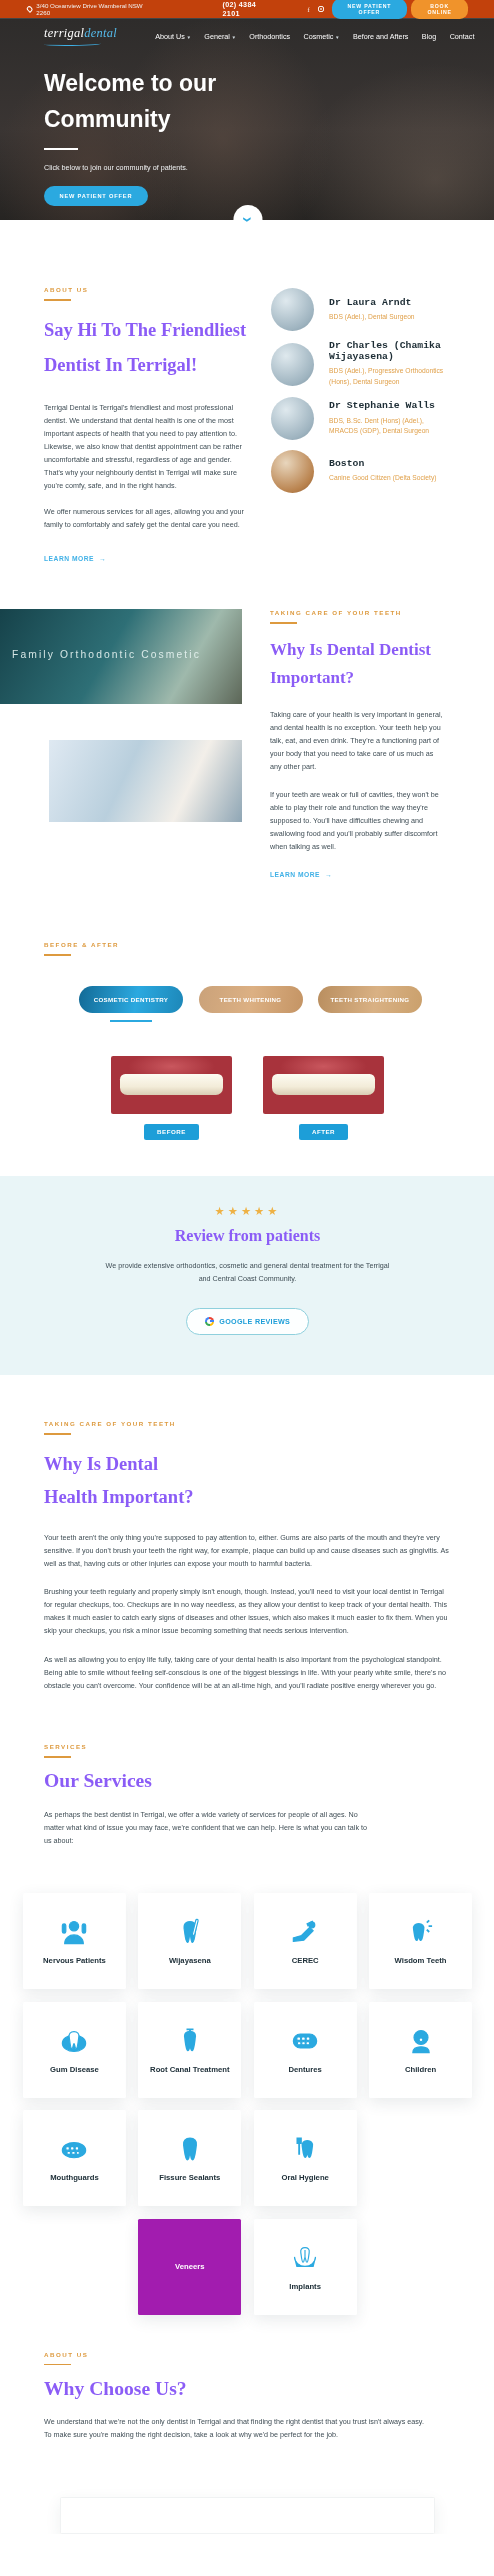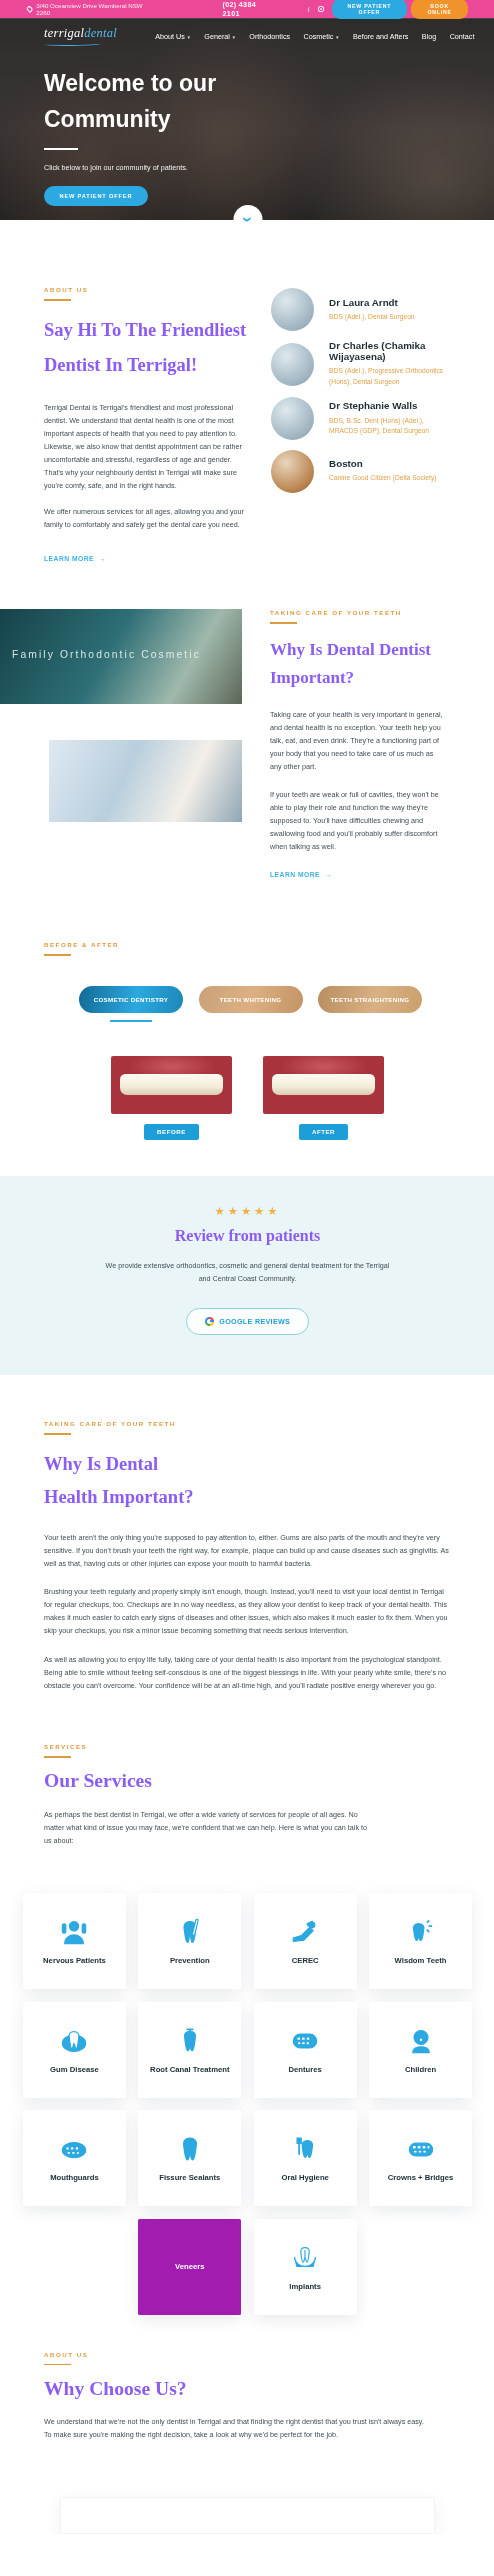--- a/index.html
+++ b/index.html
@@ -1,21 +1,21 @@
 <!DOCTYPE html>
 <html style="font-size:8.2px"><head>
 <meta charset="utf-8">
 <style>
   * { margin:0; padding:0; box-sizing:border-box; }
   body { width:495px; background:#ffffff; font-family:"Liberation Sans", sans-serif; color:#3f4d55; }
   .serif { font-family:"Liberation Serif", serif; font-weight:700; color:#8b5cf6; }
   .container { width:407px; margin:0 auto; }
 
   
-  .topbar { height:19px; background:#ec4899; display:flex; align-items:center; padding:0 27px; gap:7.2px; border-bottom:0.5px solid #444; }
+  .topbar { height:19px; background:#c2410c; display:flex; align-items:center; padding:0 27px; gap:7.2px; border-bottom:0.5px solid #444; }
   .topbar .addr { display:flex; align-items:center; gap:4.1px; color:#f2f2f2; font-size:6.2px; }
   .pin-glyph { width:5.7px; height:5.7px; border:0.8px solid #fff; border-radius:50% 50% 50% 0; transform:rotate(-45deg); display:inline-block; }
   .topbar .phone { color:#ffffff; font-weight:700; font-size:7.2px; margin-left:72px; letter-spacing:0.3px; }
   .topbar .socials { display:flex; gap:8.2px; margin-left:31px; color:#fff; font-size:6.2px; }
   .topbar-btns { margin-left:auto; display:flex; gap:4.1px; }
   .pill { border:none; border-radius:8.2px; font-size:5.2px; font-weight:700; letter-spacing:0.8px; color:#fff; padding:4.1px 9.3px; cursor:pointer; }
   .pill.blue { background:#2ba9e0; }
   .pill.orange { background:#f0932b; }
 
   
@@ -51,21 +51,21 @@
   .about { padding:66px 0 46px; }
   .about-grid { display:flex; gap:20.6px; }
   .about-left { width:206px; }
   .about-left h2 { font-size:18.5px; line-height:1.9; margin-top:12.4px; }
   .about-left .para { margin-top:17.5px; }
   .about-left .para + .para { margin-top:13.4px; }
   .doctors { flex:1; padding-top:2.1px; }
   .doctor { display:flex; gap:15.5px; align-items:center; margin-bottom:9.3px; }
   .avatar { width:43px; height:43px; border-radius:50%; flex:0 0 43px; background:radial-gradient(circle at 35% 30%, #dfe9ee, #9fb4c0 70%, #7d94a1); }
   .avatar.dog { background:radial-gradient(circle at 35% 30%, #e8d6bd, #b9824d 70%, #8a5a33); }
-  .doc-name { font-family:Liberation Sans, sans-serif; font-weight:700; font-size:9.8px; color:#1d2d35; }
+  .doc-name { font-family:Liberation Mono, monospace; font-weight:700; font-size:9.8px; color:#1d2d35; }
   .doc-cred { color:#e0a04a; font-size:6.7px; margin-top:4.1px; line-height:1.6; max-width:170px; }
 
   
   .teethcare { display:flex; padding:0 0 36px; }
   .tc-photos { width:242px; }
   .photo-store { height:95px; background:linear-gradient(120deg,#16424a 0%, #2e6f76 45%, #9fb9ac 75%, #5c6657 100%); position:relative; }
   .photo-store .caption { position:absolute; left:12px; top:40px; color:#e8f4f2; font-size:10.3px; letter-spacing:2.1px; opacity:.9; }
   .photo-clinic { width:193px; height:82px; margin:36px 0 0 49px; background:linear-gradient(115deg,#dfe9f2 0%, #b9cfdd 40%, #f3efe9 70%, #8fa6b5 100%); }
   .tc-text { width:175px; margin-left:28px; padding-top:0; }
   .tc-text h2 { font-size:17px; line-height:1.65; margin-top:12.4px; }
@@ -317,21 +317,21 @@
       </span>
     <span class="lbl">Nervous Patients</span>
   </div>
   <div class="svc-card">
     <span class="ic">
         <svg viewBox="0 0 24 24">
           <path d="M12 3C8.5 3 6.3 5.2 6.9 8.6 7.5 11.7 8 21 9.8 21c1.6 0 1.1-5.5 2.2-5.5s.6 5.5 2.2 5.5C16 21 16.5 11.7 17.1 8.6 17.7 5.2 15.5 3 12 3z"></path>
           <rect x="15.5" y="1" width="2" height="14" rx="1" transform="rotate(14 16.5 8)" fill="#fff" stroke="#2ba9e0"></rect>
         </svg>
       </span>
-    <span class="lbl">Prevention</span>
+    <span class="lbl">Wijayasena</span>
   </div>
   <div class="svc-card">
     <span class="ic">
         <svg viewBox="0 0 24 24">
           <path d="M2 20l9-1 8-8-3-3-7 7-7 2z"></path>
           <circle cx="18" cy="6" r="2.4"></circle>
           <path d="M14 4h5v2h-5z" transform="rotate(-25 16 5)"></path>
         </svg>
       </span>
     <span class="lbl">CEREC</span>
@@ -415,35 +415,20 @@
   </div>
   <div class="svc-card">
     <span class="ic">
         <svg viewBox="0 0 24 24" fill="none" stroke-width="1.6">
           <path d="M14 5c-3 0-4.6 1.8-4.1 4.5.4 2.3.9 9.5 2.3 9.5 1.2 0 .9-4.2 1.8-4.2s.6 4.2 1.8 4.2c1.4 0 1.9-7.2 2.3-9.5C18.6 6.8 17 5 14 5z"></path>
           <path d="M7 3v14M5.5 3h3v4h-3z"></path>
         </svg>
       </span>
     <span class="lbl">Oral Hygiene</span>
   </div>
-  <div class="svc-card">
-    <span class="ic">
-        <svg viewBox="0 0 24 24">
-          <rect x="2" y="7" width="20" height="11" rx="5.5"></rect>
-          <rect x="4.5" y="9" width="3.4" height="3" rx="1" fill="#fff"></rect>
-          <rect x="8.7" y="9" width="3.4" height="3" rx="1" fill="#fff"></rect>
-          <rect x="12.9" y="9" width="3.4" height="3" rx="1" fill="#fff"></rect>
-          <rect x="17.1" y="9" width="2.6" height="3" rx="1" fill="#fff"></rect>
-          <rect x="5.5" y="13" width="3.2" height="2.6" rx="1" fill="#fff"></rect>
-          <rect x="9.5" y="13" width="3.2" height="2.6" rx="1" fill="#fff"></rect>
-          <rect x="13.5" y="13" width="3.2" height="2.6" rx="1" fill="#fff"></rect>
-        </svg>
-      </span>
-    <span class="lbl">Crowns + Bridges</span>
-  </div>
 
   <div class="svc-card active col2">
     <span class="lbl">Veneers</span>
   </div>
   <div class="svc-card col3">
     <span class="ic">
         <svg viewBox="0 0 24 24">
           <path d="M3 12a9 8 0 0 0 18 0l-2 8H5z"></path>
           <path d="M12 4c-2.6 0-4 1.6-3.6 4 .3 2 .8 8.5 2 8.5 1 0 .8-3.8 1.6-3.8s.6 3.8 1.6 3.8c1.2 0 1.7-6.5 2-8.5C16 5.6 14.6 4 12 4z" fill="#fff" stroke="#2ba9e0"></path>
           <path d="M12 6v7" stroke="#2ba9e0" fill="none"></path>

